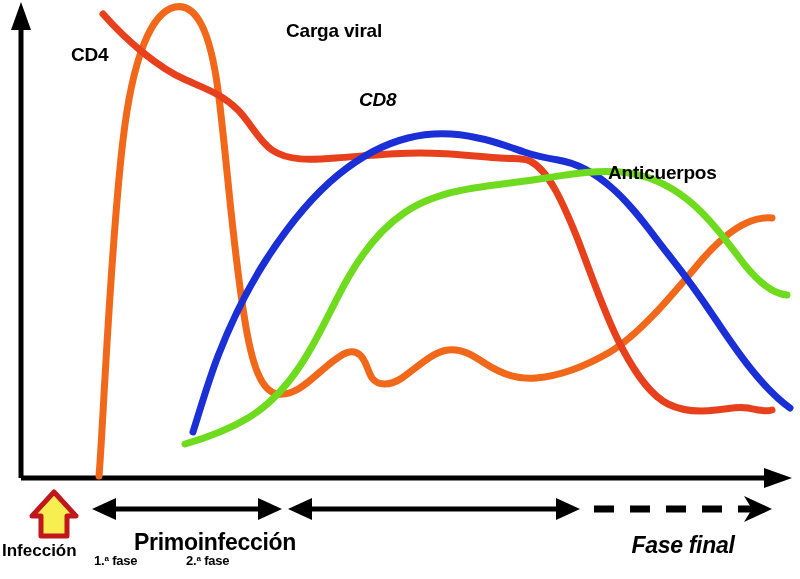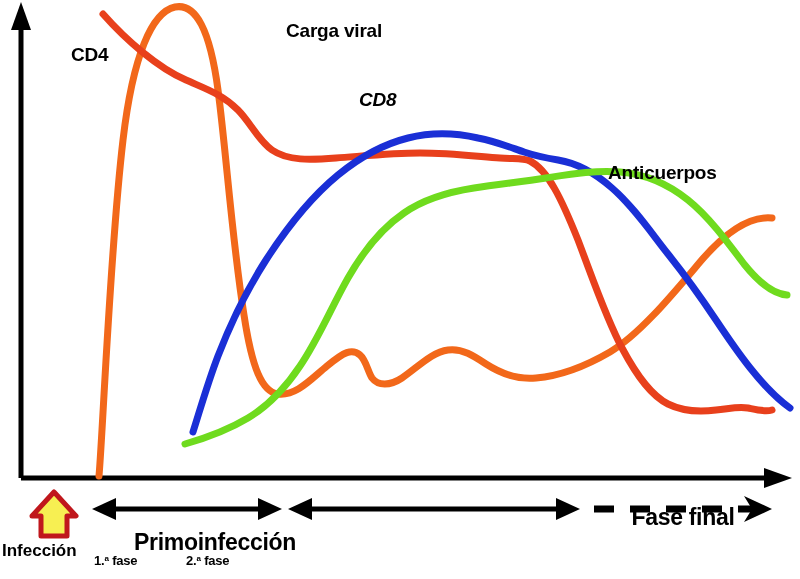--- a/index.html
+++ b/index.html
@@ -178,15 +178,15 @@
 
   <div class="infection-label" style="left:2px; top:541px;">Infección</div>
 
   <div class="phase-label phase-main" style="left:104px; top:529px; width:192px;text-align:right;">Primoinfección</div>
 
   <div class="phase-label phase-sub" style="left:94px; top:553px;"><span>1.</span><sup>a</sup><span> fase</span></div>
 
   <div class="phase-label phase-sub" style="left:186px; top:553px;"><span>2.</span><sup>a</sup><span> fase</span></div>
 
 
-  <div class="phase-label phase-main" style="left:594px; top:504px; width:178px;">Fase final</div>
+  <div class="phase-label phase-main" style="left:594px; top:532px; width:178px;font-style:italic;">Fase final</div>
 
 </div>
 
 </body></html>

